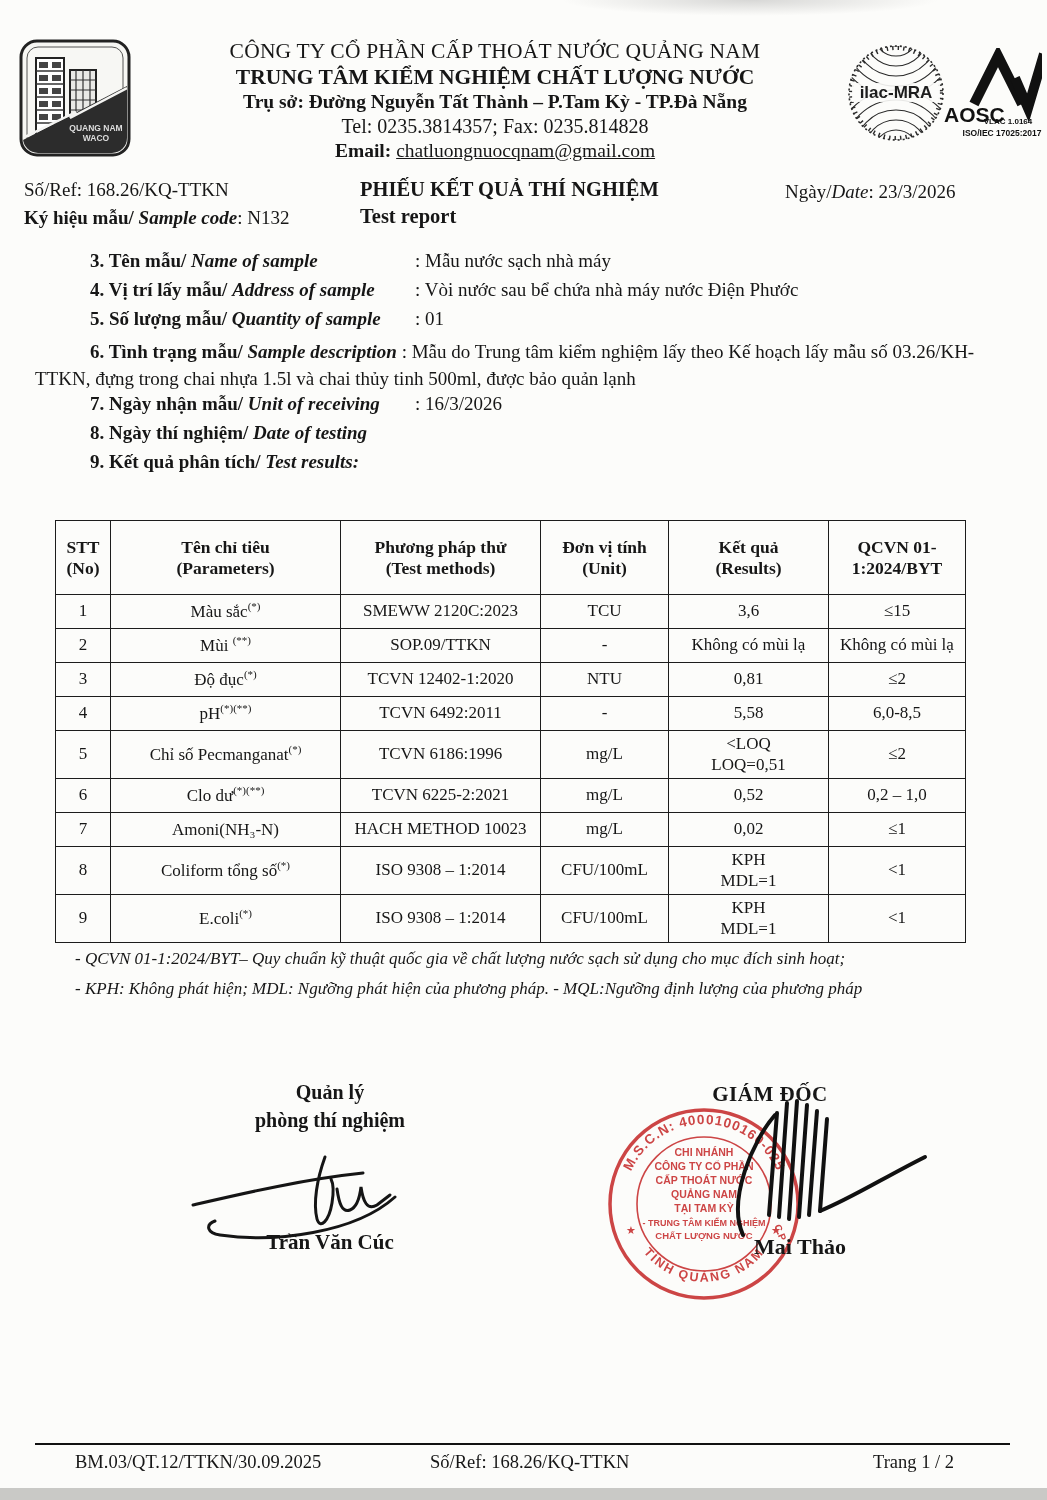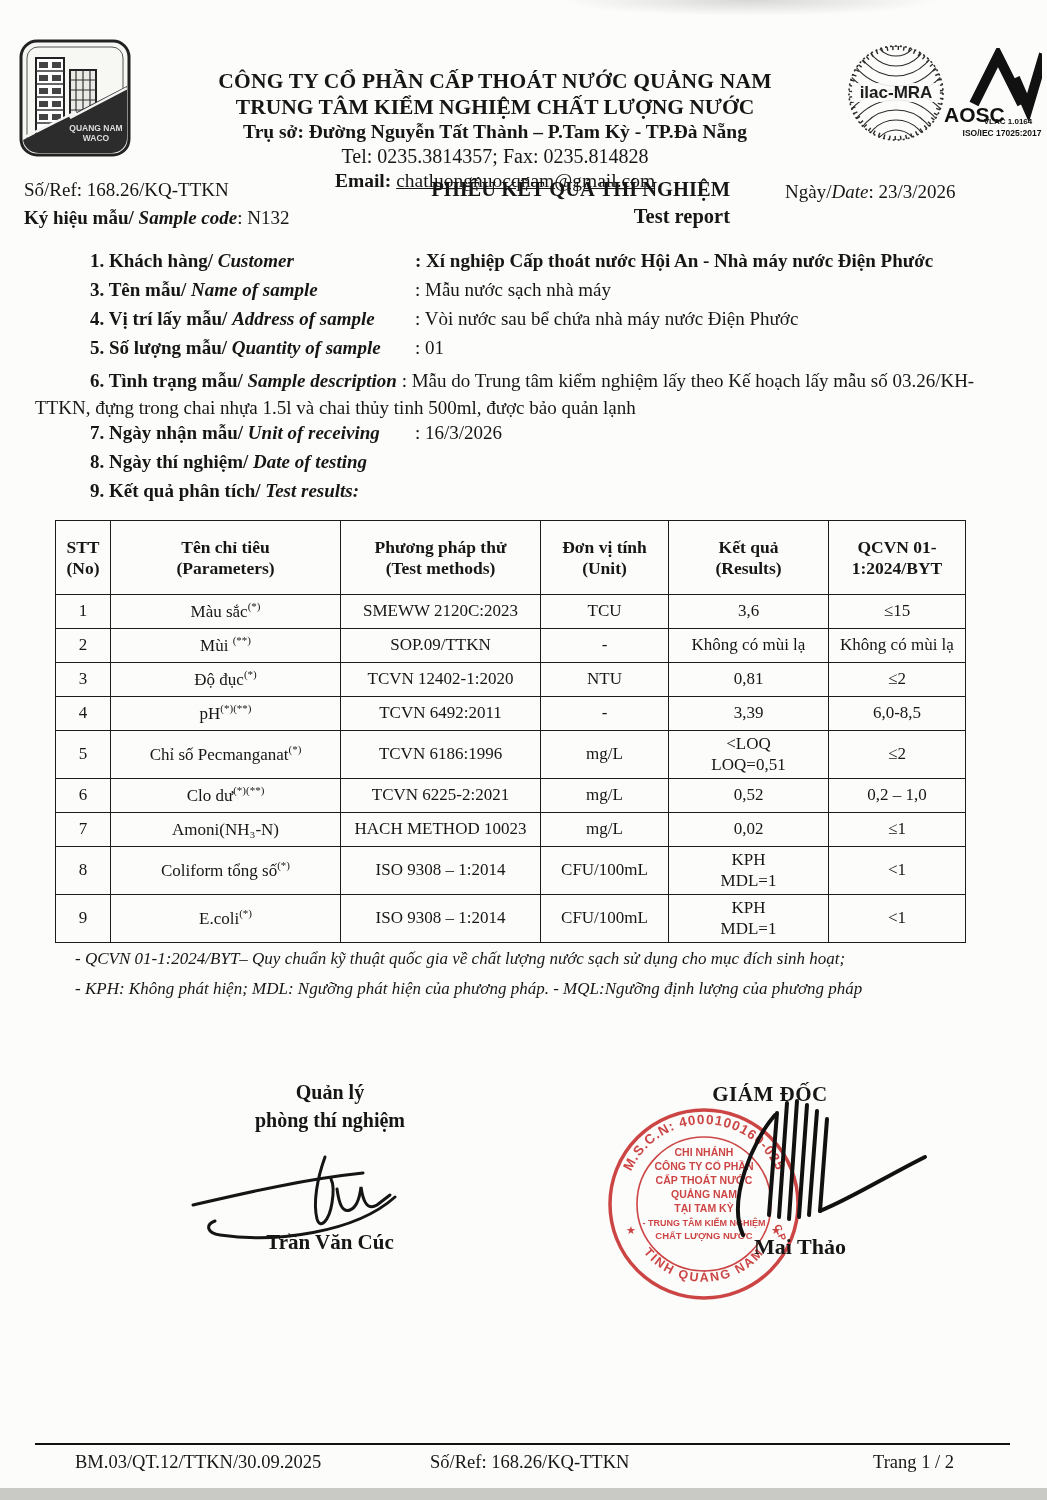--- a/index.html
+++ b/index.html
@@ -4,30 +4,30 @@
 <style>
   html,body{margin:0;padding:0;}
   body{
     width:1047px;height:1500px;position:relative;overflow:hidden;
     background:#fcfcfa;color:#161616;
     font-family:"Liberation Serif", serif;
   }
   .abs{position:absolute;}
   
   .hdr-center{left:150px;top:38px;width:690px;text-align:center;line-height:1.22;}
-  .hdr-l1{font-size:21.5px;font-weight:bold;letter-spacing:.2px;margin-top:30px;}
+  .hdr-l1{font-size:21.5px;font-weight:normal;letter-spacing:.2px;}
   .hdr-l2{font-size:21.5px;font-weight:bold;}
   .hdr-l3{font-size:19.5px;font-weight:bold;}
   .hdr-l4{font-size:20px;font-weight:normal;}
   .hdr-l5{font-size:19.5px;font-weight:bold;}
   .hdr-email{font-weight:normal;text-decoration:underline;}
   .cert-small{font-family:"Liberation Sans",sans-serif;font-weight:bold;}
   
   .ref-block{left:24px;top:176px;font-size:19px;line-height:1.45;}
-  .title-block{left:360px;top:178px;width:370px;text-align:right;}
+  .title-block{left:360px;top:178px;width:370px;text-align:left;}
   .title-vi{font-size:20.5px;font-weight:bold;}
   .title-en{font-size:20.5px;font-weight:bold;margin-top:4px;}
   .date-block{left:785px;top:181px;font-size:19px;}
   .b{font-weight:bold;}
   .i{font-style:italic;}
   
   .info{left:0;top:250px;width:1010px;font-size:19px;}
   .info-row{display:flex;margin-left:90px;height:29px;align-items:baseline;}
   .info-lbl{width:325px;flex:none;font-weight:bold;}
   .info-val{flex:1;}
@@ -226,24 +226,20 @@
 
 <div class="abs title-block">
   <div class="title-vi">PHIẾU KẾT QUẢ THÍ NGHIỆM</div>
   <div class="title-en">Test report</div>
 </div>
 
 <div class="abs date-block"><span>Ngày/</span><span class="i">Date</span><span>: 23/3/2026</span></div>
 
 <div class="abs info">
   <div class="info-row">
-    <div class="info-lbl"><span>1. Khách hàng/ </span><span class="i">Customer</span></div>
-    <div class="info-val b">: Xí nghiệp Cấp thoát nước Hội An - Nhà máy nước Điện Phước</div>
-  </div>
-  <div class="info-row">
     <div class="info-lbl"><span>3. Tên mẫu/ </span><span class="i">Name of sample</span></div>
     <div class="info-val">: Mẫu nước sạch nhà máy</div>
   </div>
   <div class="info-row">
     <div class="info-lbl"><span>4. Vị trí lấy mẫu/ </span><span class="i">Address of sample</span></div>
     <div class="info-val">: Vòi nước sau bể chứa nhà máy nước Điện Phước</div>
   </div>
   <div class="info-row">
     <div class="info-lbl"><span>5. Số lượng mẫu/ </span><span class="i">Quantity of sample</span></div>
     <div class="info-val">: 01</div>
@@ -317,21 +313,21 @@
     <td>TCVN 12402-1:2020</td>
     <td>NTU</td>
     <td class="pre">0,81</td>
     <td>≤2</td>
   </tr>
   <tr class="r1">
     <td>4</td>
     <td><span>pH</span><sup>(*)(**)</sup></td>
     <td>TCVN 6492:2011</td>
     <td>-</td>
-    <td class="pre">3,39</td>
+    <td class="pre">5,58</td>
     <td>6,0-8,5</td>
   </tr>
   <tr class="r2">
     <td>5</td>
     <td><span>Chỉ số Pecmanganat</span><sup>(*)</sup></td>
     <td>TCVN 6186:1996</td>
     <td>mg/L</td>
     <td class="pre">&lt;LOQ
 LOQ=0,51</td>
     <td>≤2</td>

